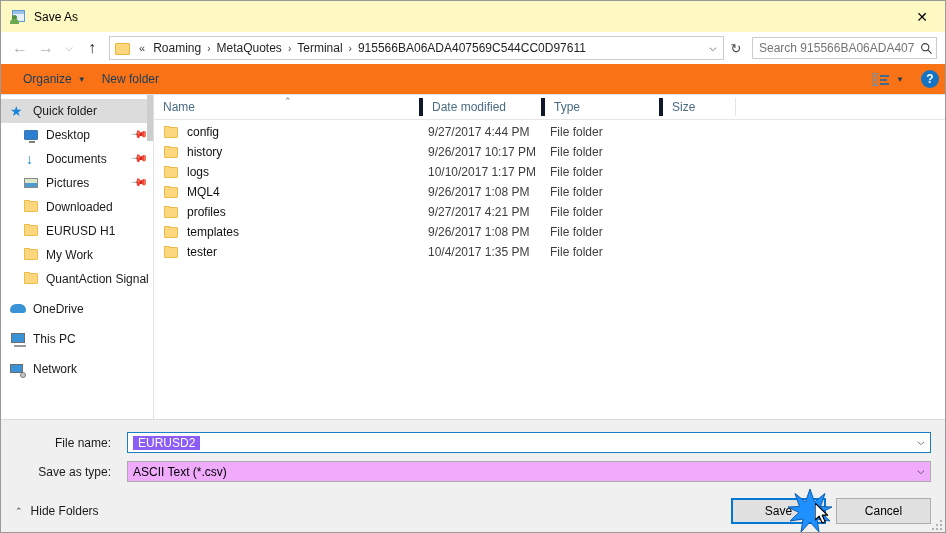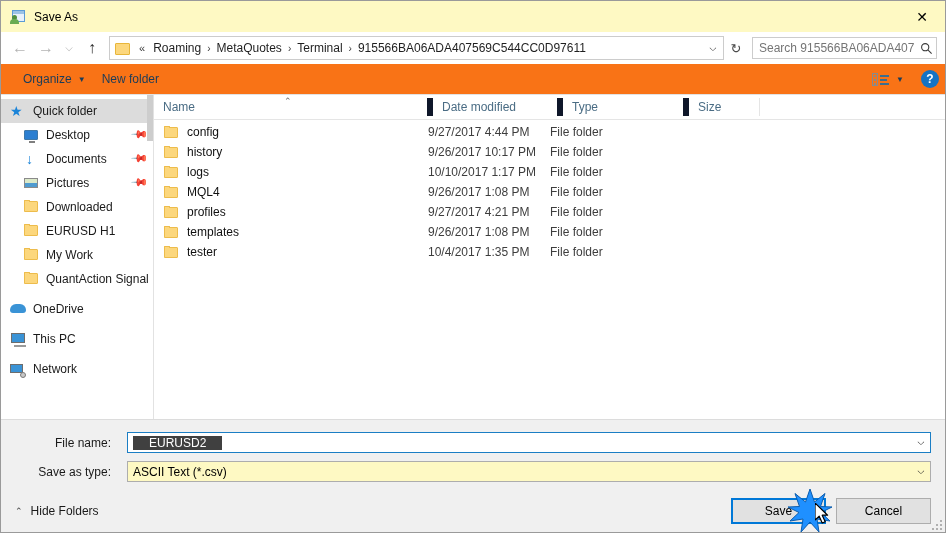--- a/index.html
+++ b/index.html
@@ -431,21 +431,21 @@
   .col {
     font-size: 12px;
     color: #4a6c84;
     padding-left: 9px;
     box-sizing: border-box;
     position: relative;
     height: 18px;
     line-height: 18px;
     flex: none;
   }
-  .col + .col { border-left: 6px solid #0f172a; margin-left: 8px; }
+  .col + .col { border-left: 4px solid #0f172a; }
   .col-name { width: 265px; }
   .col-date { width: 122px; }
   .col-type { width: 118px; }
   .col-size { width: 77px; border-right: 1px solid #e5e5e5; }
   .sort-caret {
     position: absolute;
     left: 130px;
     top: -6px;
     font-size: 9px;
     color: #6a6a6a;
@@ -513,34 +513,34 @@
     align-items: center;
     position: relative;
     min-width: 0;
   }
   .combo.filename {
     border: 1px solid #1b7ec4;
     background: #fff;
   }
   .combo.filetype {
     border: 1px solid #adadad;
-    background: #fef9c3;
+    background: #f0abfc;
   }
   .combo .value {
     flex: 1;
     font-size: 12px;
     padding-left: 5px;
     color: #000;
     overflow: hidden;
     white-space: nowrap;
   }
   .combo .value .sel {
-    background: #404040;
+    background: #8b5cf6;
     color: #fff;
-    padding: 1px 16px;
+    padding: 1px 5px;
   }
   .combo .dd {
     width: 18px;
     height: 19px;
     display: flex;
     align-items: center;
     justify-content: center;
     font-size: 9px;
     color: #2b2b2b;
     flex: none;

